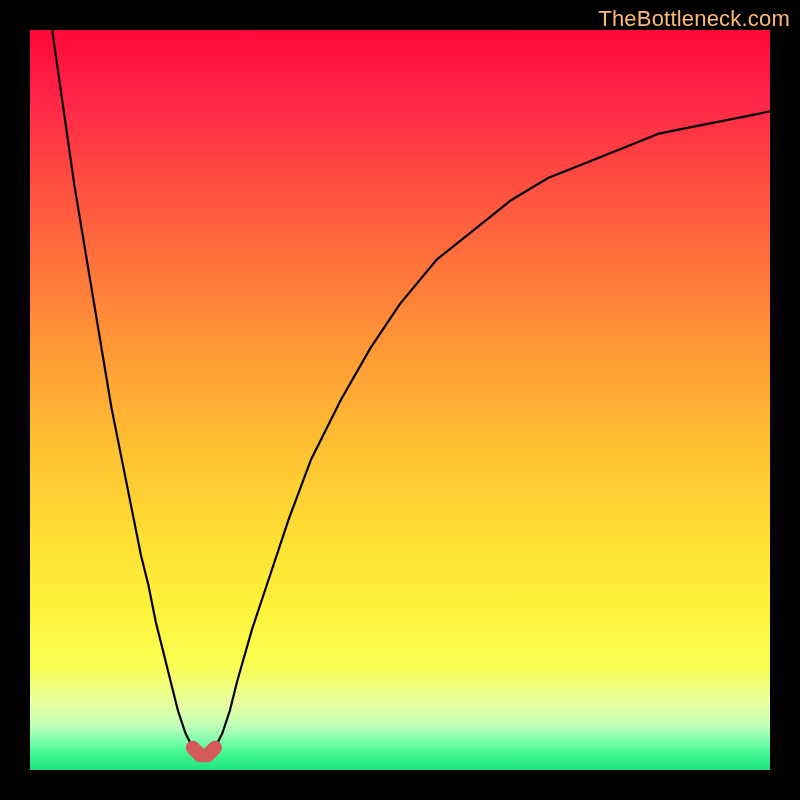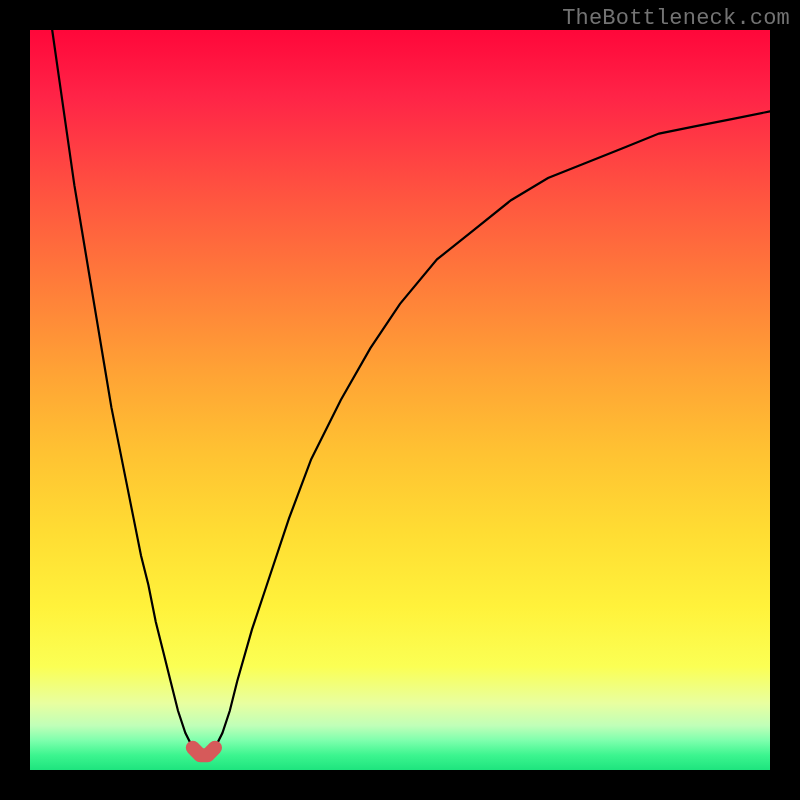--- a/index.html
+++ b/index.html
@@ -29,23 +29,23 @@
       #e8ffa0 91%,
       #c0ffb8 94%,
       #7effad 96%,
       #3cf58f 98%,
       #1ee47e 100%);
   }
   .watermark {
     position: absolute;
     top: 6px;
     right: 10px;
-    font-family: Liberation Mono, monospace;
+    font-family: Liberation Sans, sans-serif;
     font-size: 22px;
-    color: #737373;
+    color: #fdba74;
     letter-spacing: 0.2px;
     user-select: none;
   }
   svg.curve {
     position: absolute;
     left: 0; top: 0;
     width: 740px; height: 740px;
     overflow: visible;
   }
 </style>

